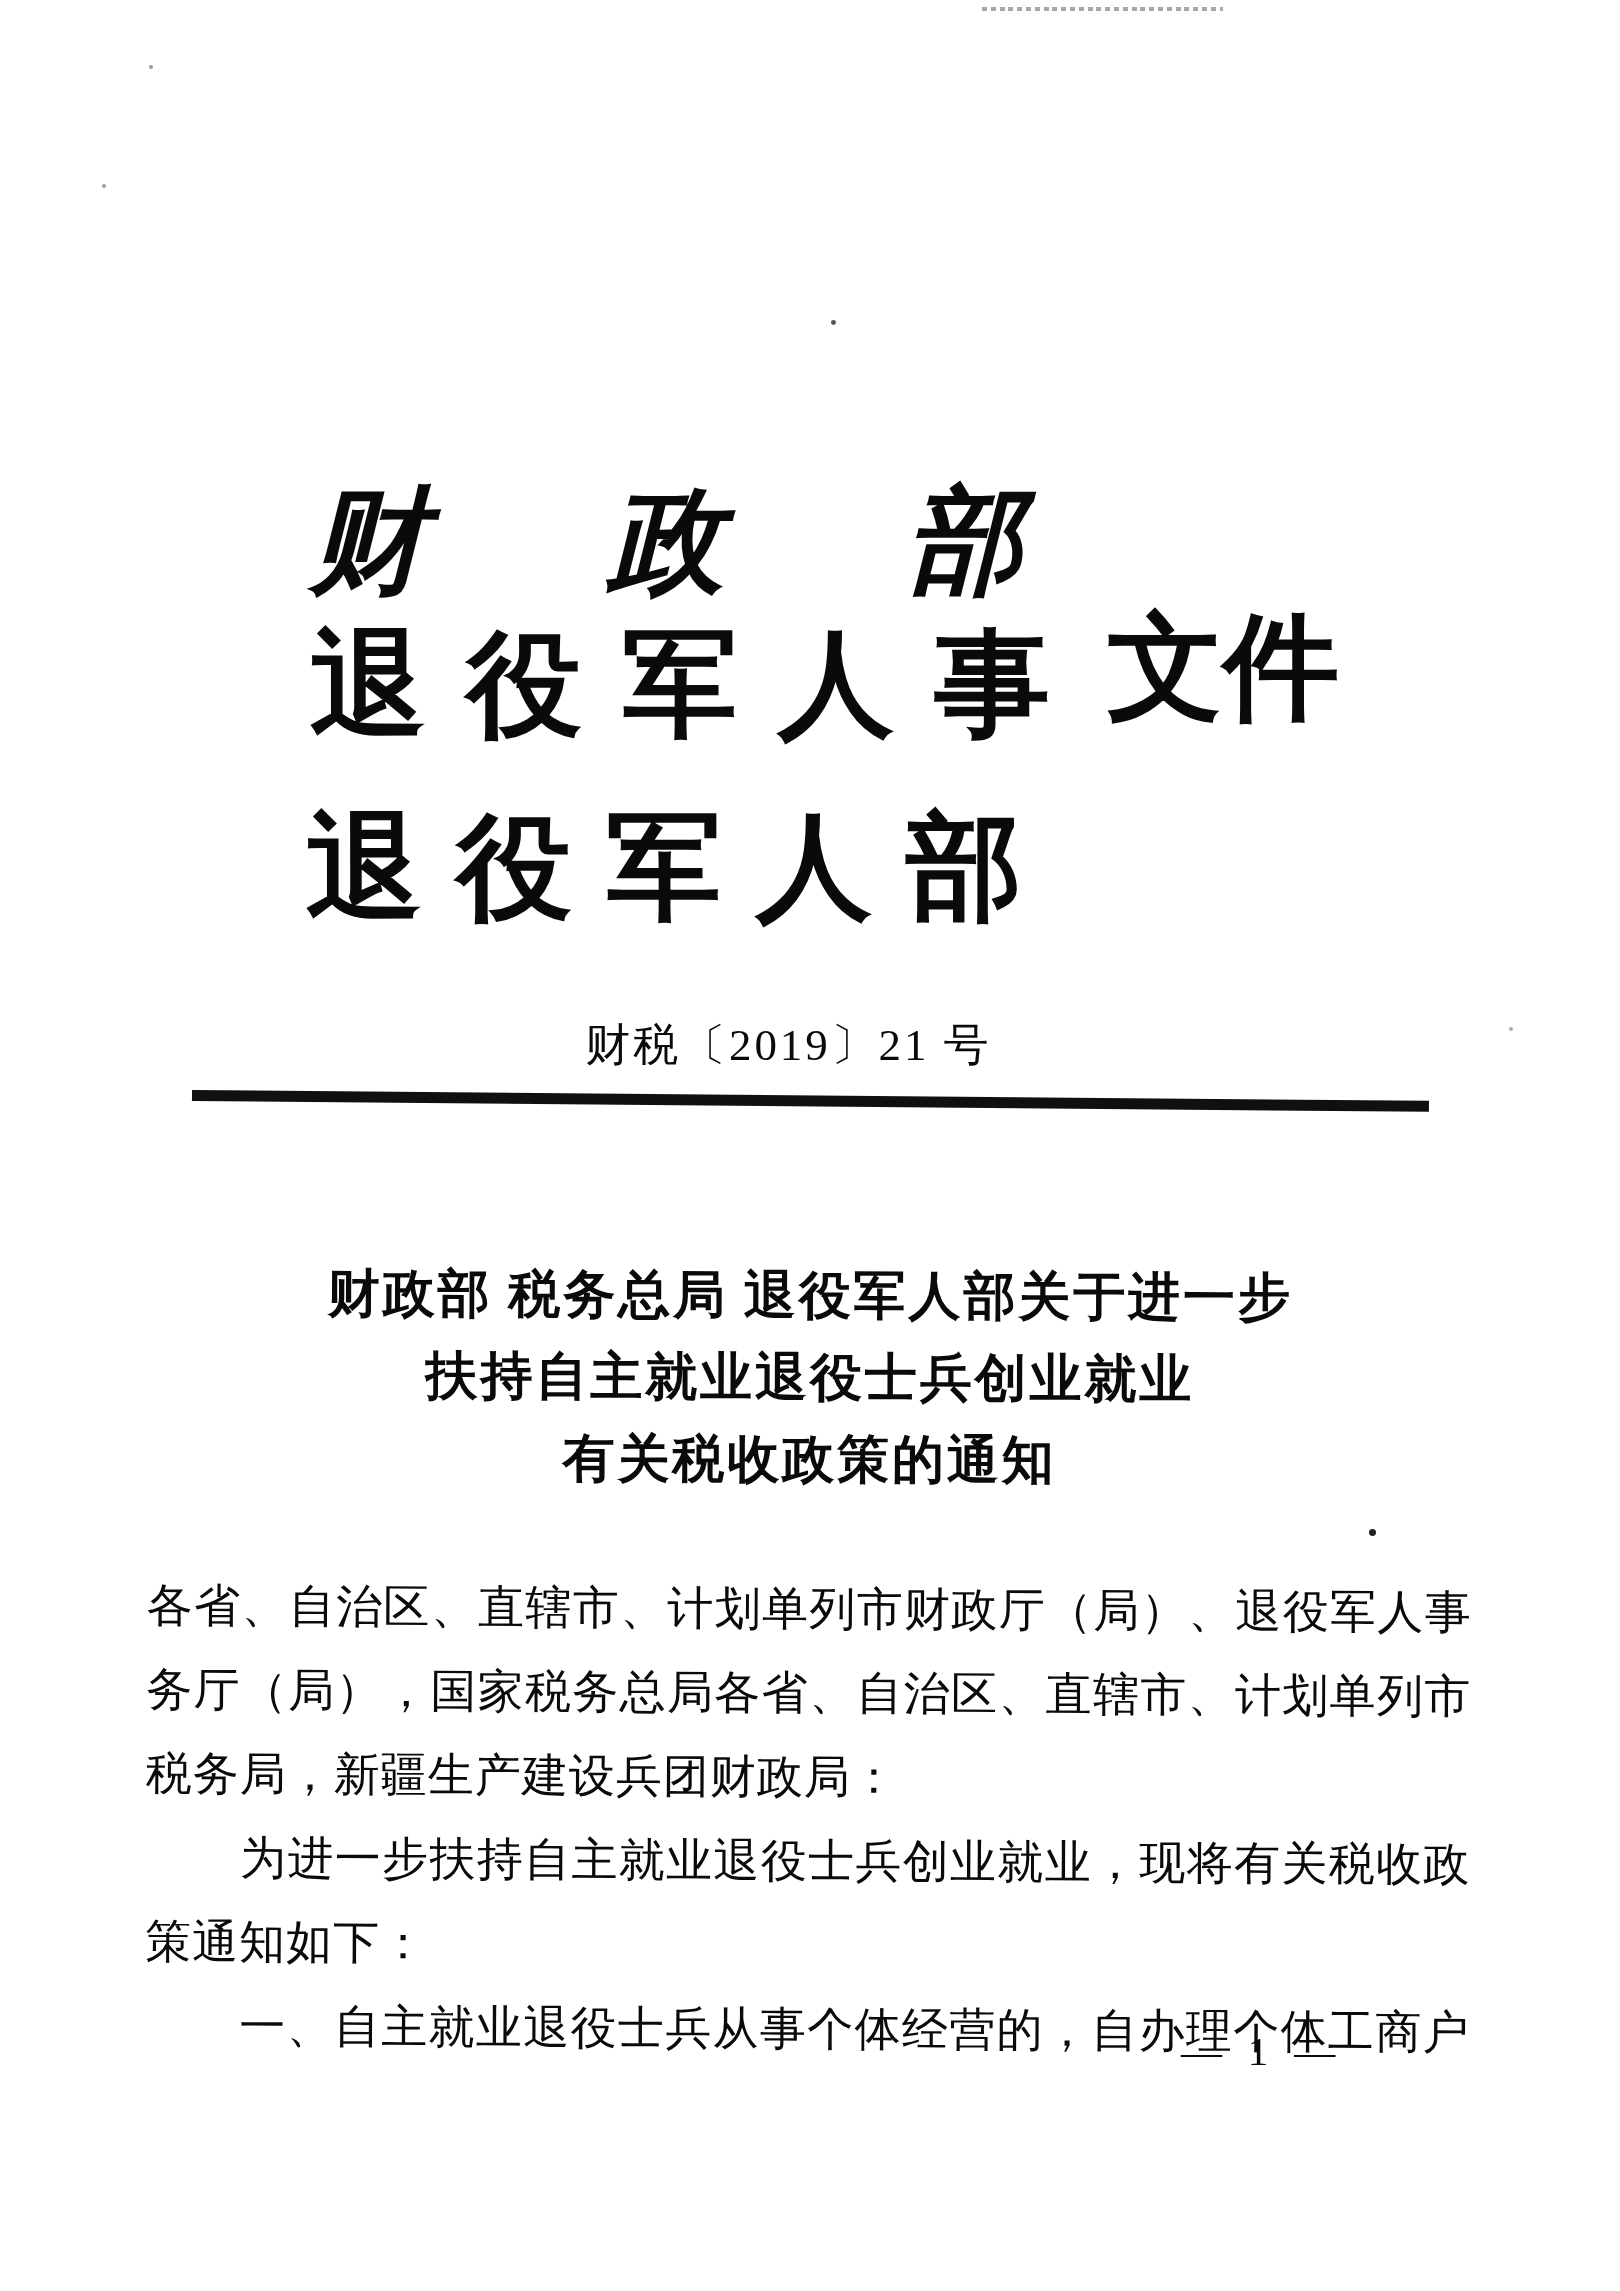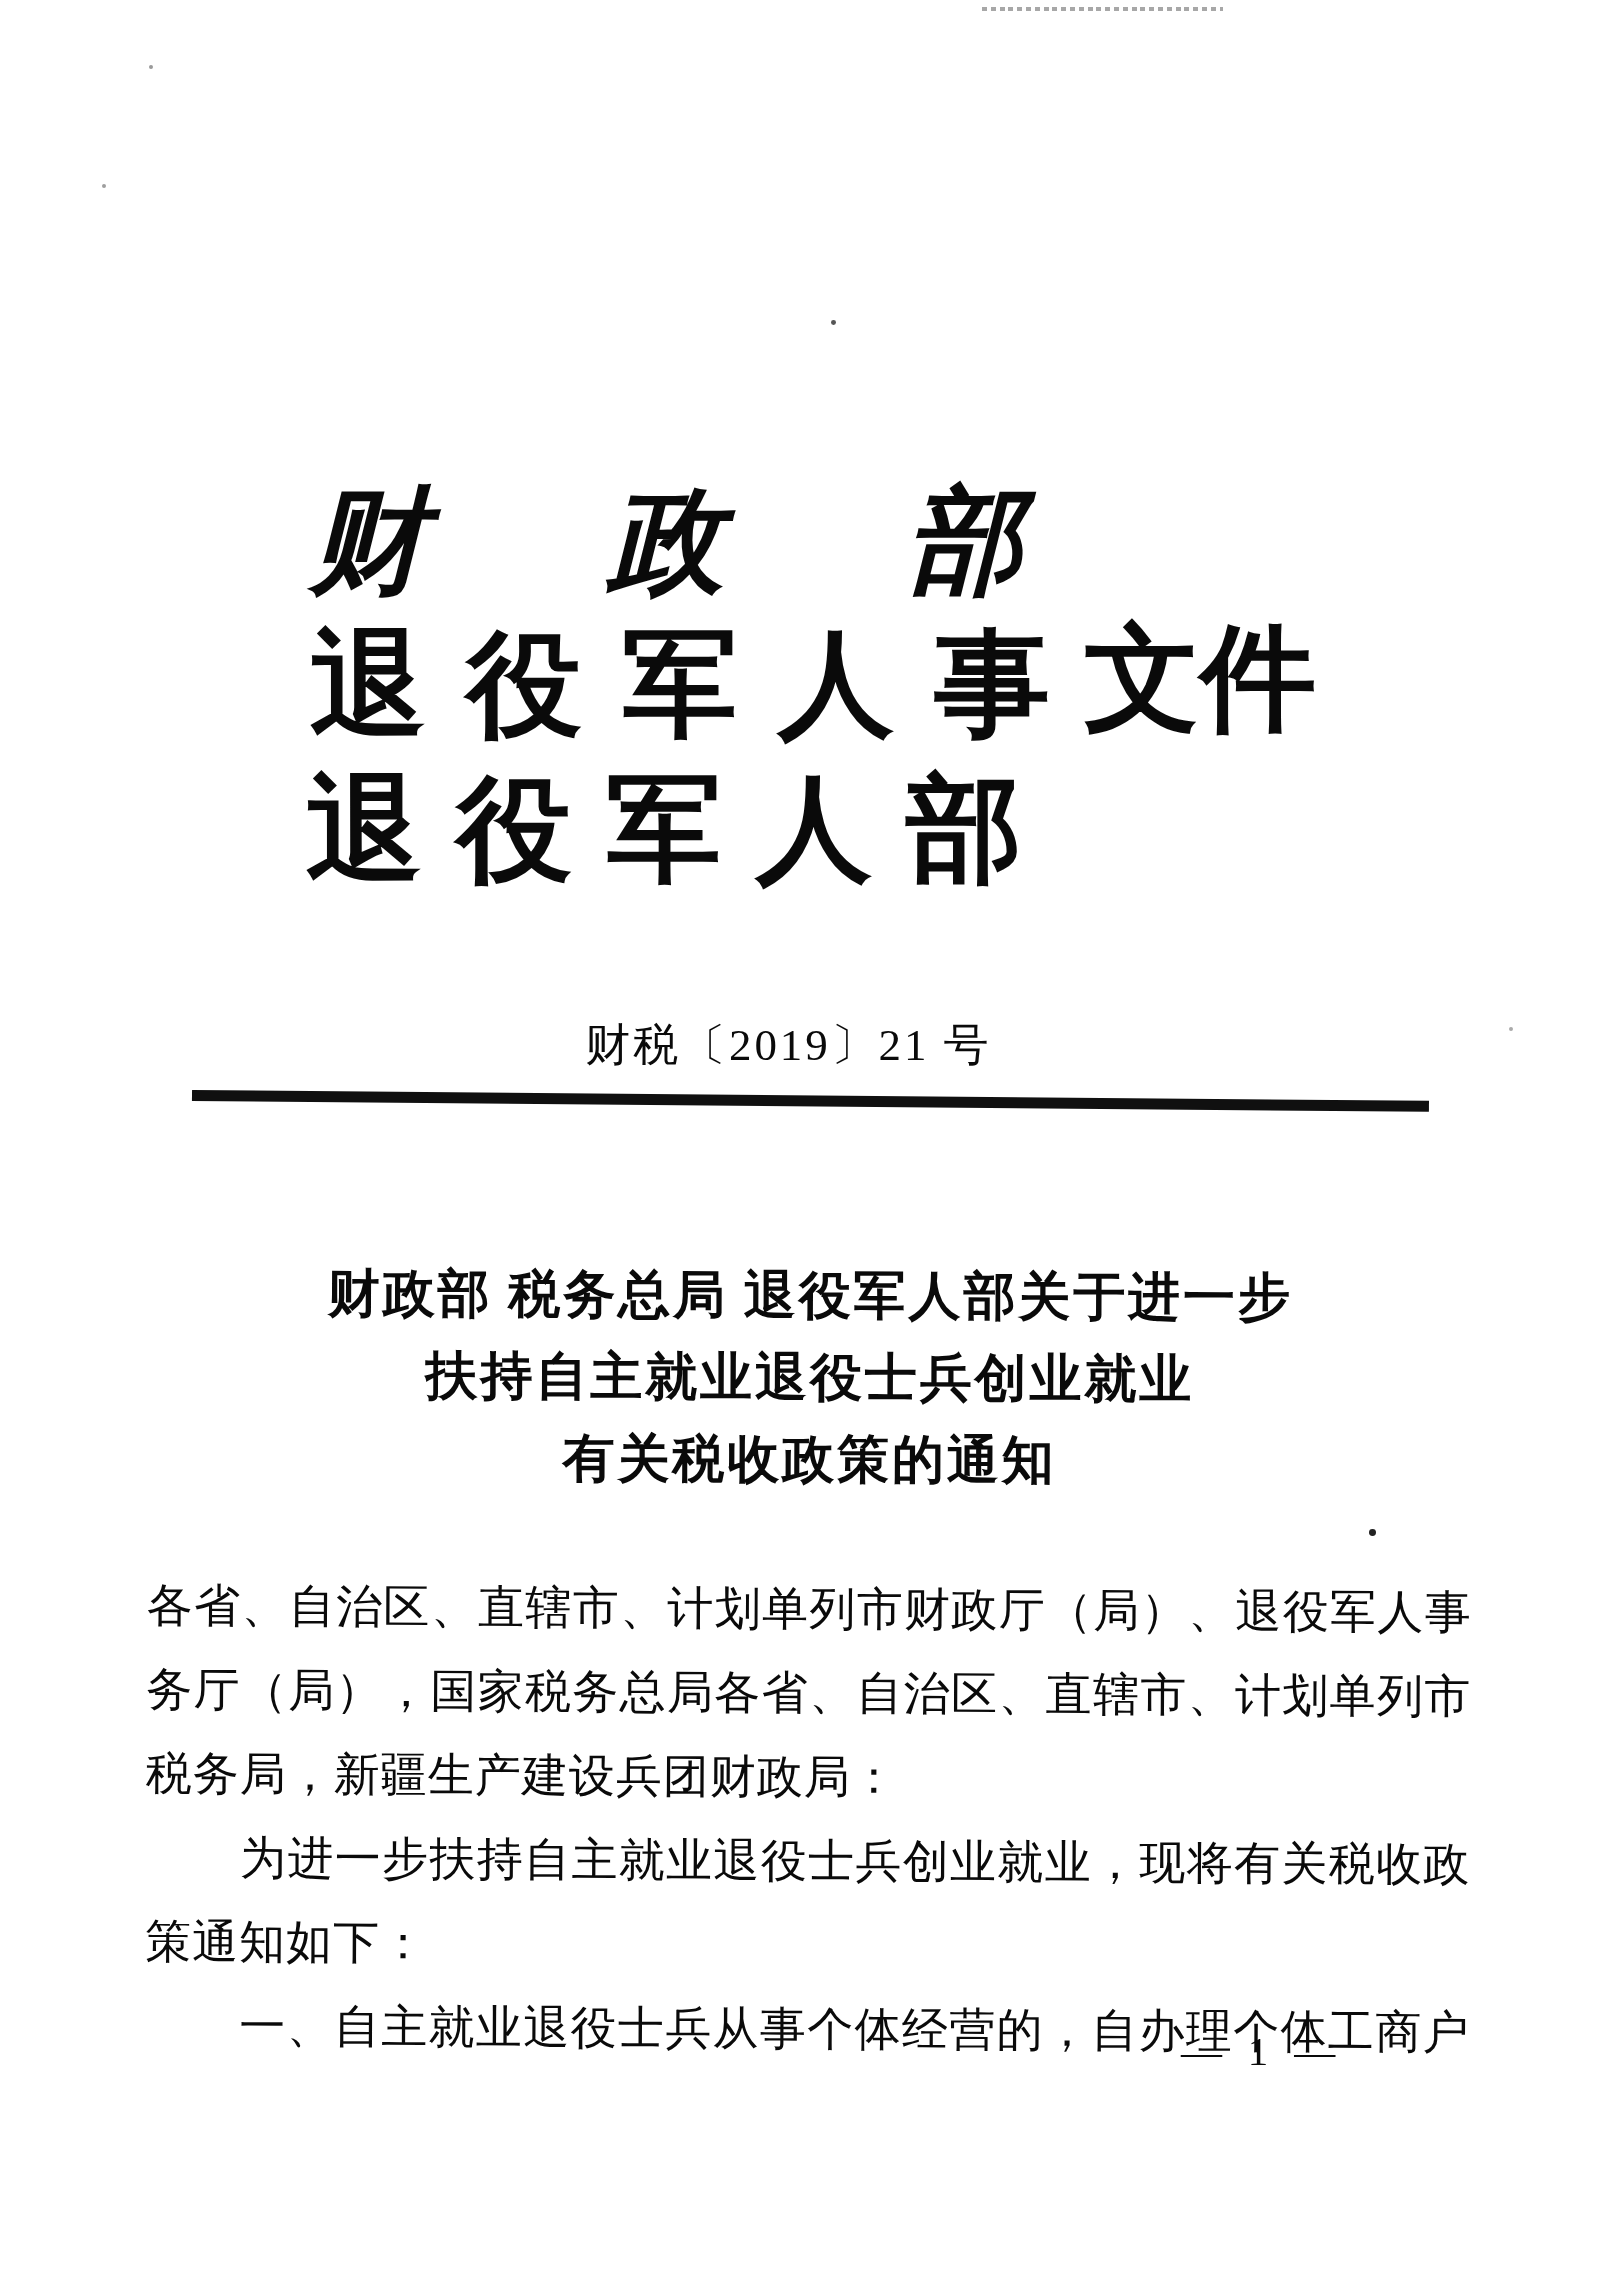--- a/index.html
+++ b/index.html
@@ -35,22 +35,22 @@
     font-weight: 700;
     font-size: 116px;
     line-height: 1.12;
     text-align: justify;
     text-align-last: justify;
     white-space: nowrap;
     letter-spacing: 0;
   }
   .lh1  { left: 310px;  top: 478px; width: 712px; font-style: italic; }
   .lh2a { left: 310px;  top: 621px; width: 740px; }
-  .lh2b { left: 1084px; top: 604px; width: 220px; margin-top: 11px; }
-  .lh3  { left: 306px;  top: 766px; width: 716px; }
+  .lh2b { left: 1107px; top: 604px; width: 220px; }
+  .lh3  { left: 306px;  top: 804px; width: 716px; }
 
   
   .docnum {
     left: 0; right: 0; top: 1015px;
     text-align: center;
     transform: translateX(-21.6px);
     font-size: 45px;
     letter-spacing: 2.9px;
     font-weight: 400;
   }

